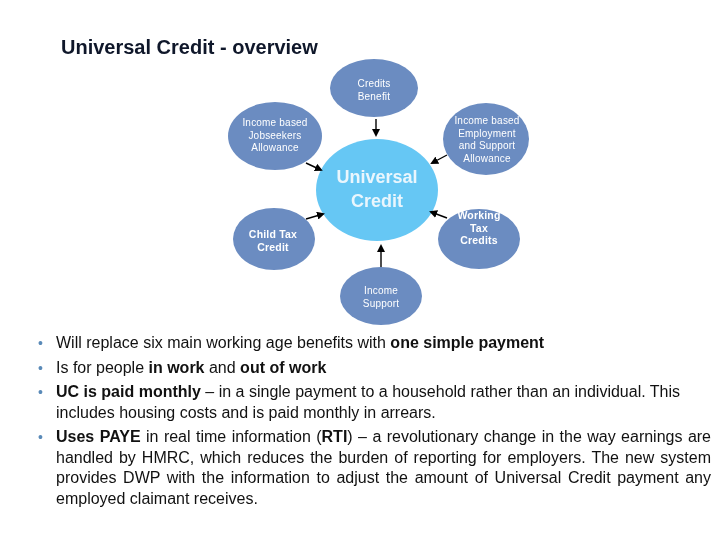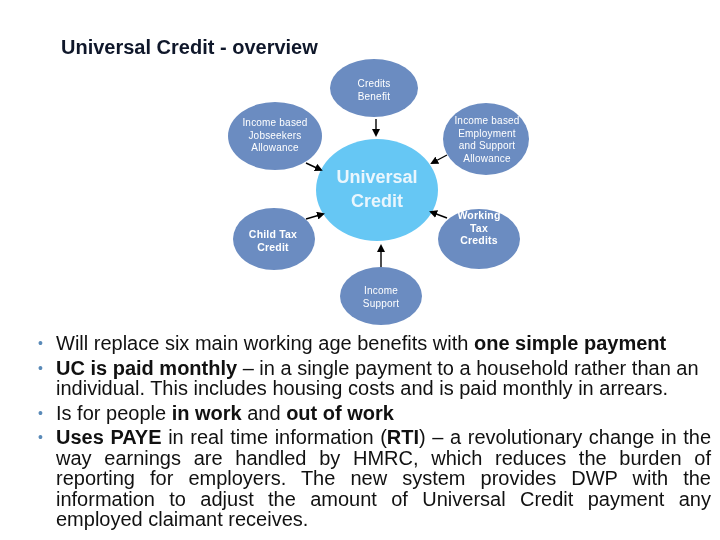--- a/index.html
+++ b/index.html
@@ -9,21 +9,21 @@
              font-size: 20px; font-weight: bold; color: #0f172a; letter-spacing: 0; }
     .diagram { position: absolute; left: 0; top: 0; width: 720px; height: 330px; }
     .node-label { position: absolute; text-align: center; color: #ffffff;
                   font-size: 10px; line-height: 12.5px; white-space: pre-line;
                   transform: translate(-50%, -50%); letter-spacing: 0.2px; }
     .node-label.bold { font-weight: bold; font-size: 10.5px; }
     .center-label { position: absolute; text-align: center; color: #eaf6fd;
                     font-size: 18px; line-height: 24px; white-space: pre-line;
                     transform: translate(-50%, -50%); }
     .bullets { position: absolute; left: 38px; top: 333px; width: 680px;
-               margin: 0; padding: 0; list-style: none; font-size: 20px;
+               margin: 0; padding: 0; list-style: none; font-size: 16px;
                color: #111111; line-height: 20.5px; }
     .bullets li { position: relative; padding-left: 18px; margin-bottom: 4px; width: 655px; }
     .bullets li.justify { text-align: justify; }
     .bullets li::before { content: "\2022"; position: absolute; left: 0; top: 0;
                           color: #5a8ab8; font-size: 14px; }
     .bullets b { font-weight: bold; }
   </style>
 </head>
 <body>
 
@@ -72,21 +72,21 @@
 Support</div>
   <div class="center-label" style="left:377px; top:189px;font-weight:bold;">Universal
 Credit</div>
 </div>
 
 <ul class="bullets">
   <li>
     <span>Will replace six main working age benefits with </span><b>one simple payment</b>
   </li>
   <li>
-    <b>UC is paid monthly</b><span> – in a single payment to a household rather than an individual. This includes housing costs and is paid monthly in arrears.</span>
+    <span>Is for people </span><b>in work</b><span> and </span><b>out of work</b>
   </li>
   <li>
-    <span>Is for people </span><b>in work</b><span> and </span><b>out of work</b>
+    <b>UC is paid monthly</b><span> – in a single payment to a household rather than an individual. This includes housing costs and is paid monthly in arrears.</span>
   </li>
   <li class="justify">
     <b>Uses PAYE</b><span> in real time information (</span><b>RTI</b><span>) – a revolutionary change in the way earnings are handled by HMRC, which reduces the burden of reporting for employers. The new system provides DWP with the information to adjust the amount of Universal Credit payment any employed claimant receives.</span>
   </li>
 </ul>
 
 </body></html>

